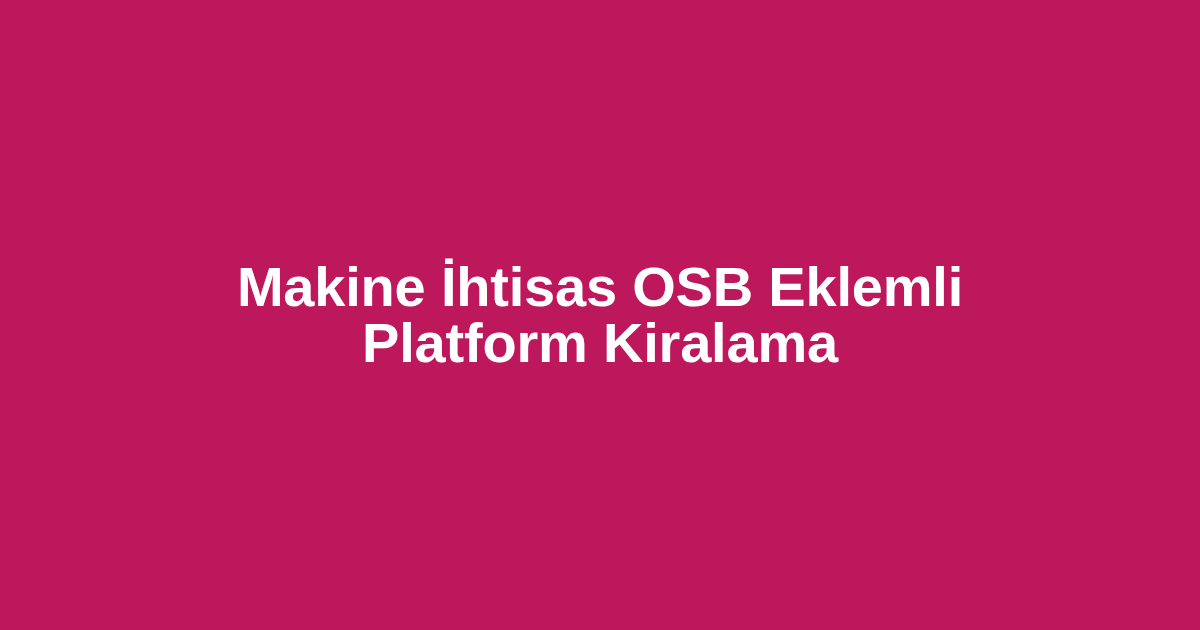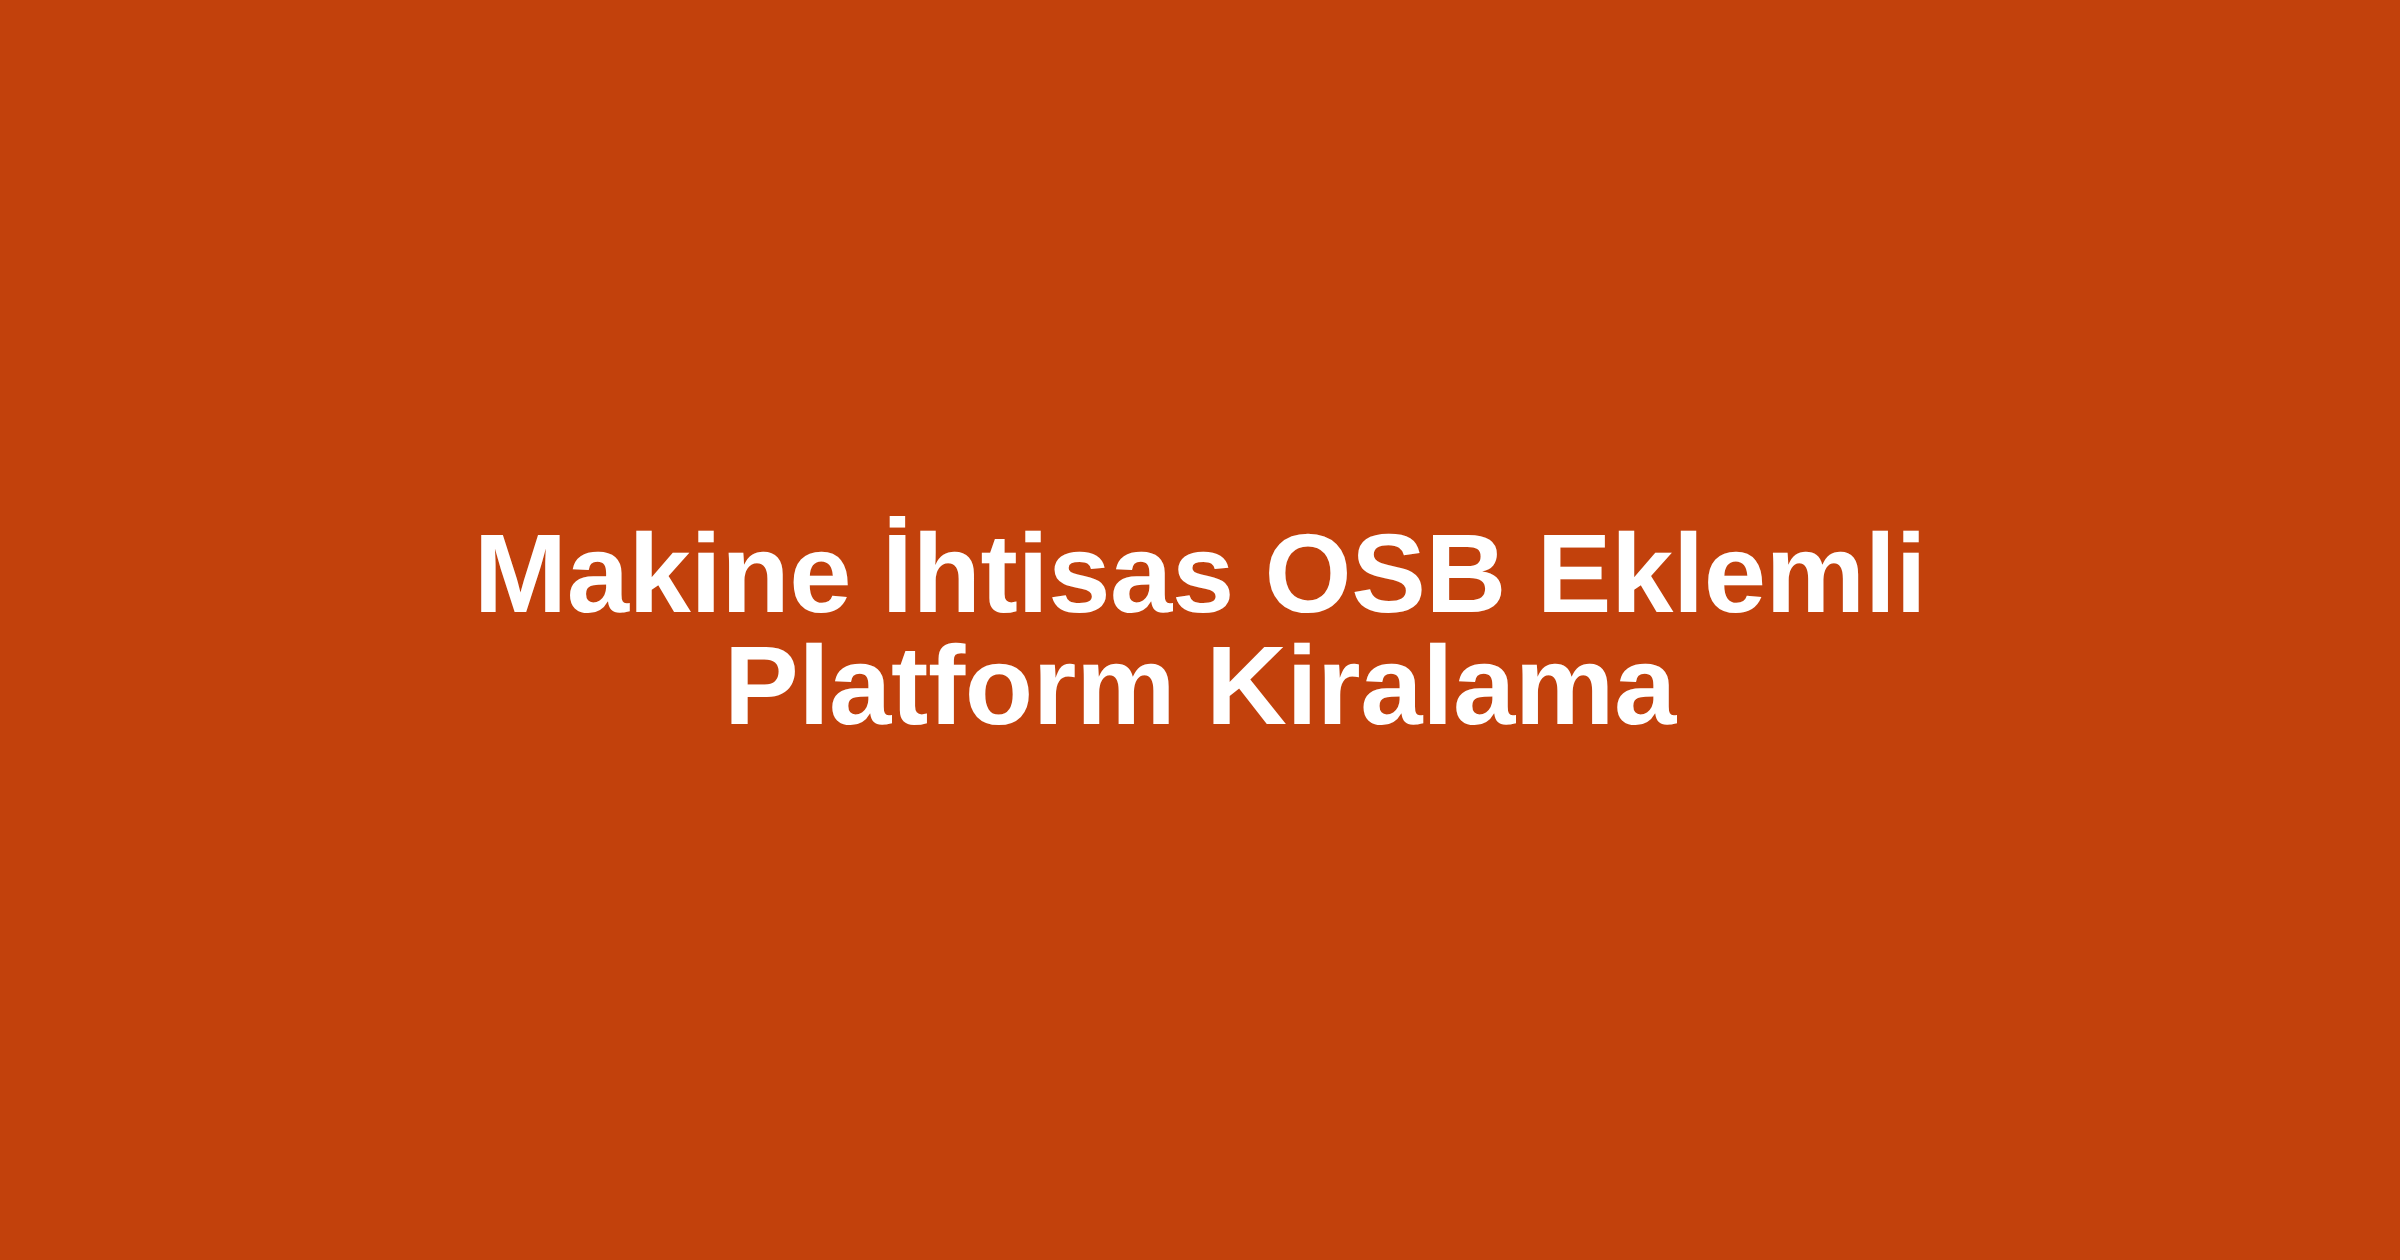--- a/index.html
+++ b/index.html
@@ -14,21 +14,21 @@
     overflow: hidden;
     font-family: "Liberation Sans", sans-serif;
   }
 
   
   .og-card {
     position: relative;
     box-sizing: border-box;
     width: 1200px;
     height: 630px;
-    background-color: #c2410c;
+    background-color: #be185d;
     display: flex;
     align-items: center;
     justify-content: center;
     padding: 0 32px;
   }
 
   .og-card__inner {
     width: 100%;
     max-width: 950px;
     display: flex;

